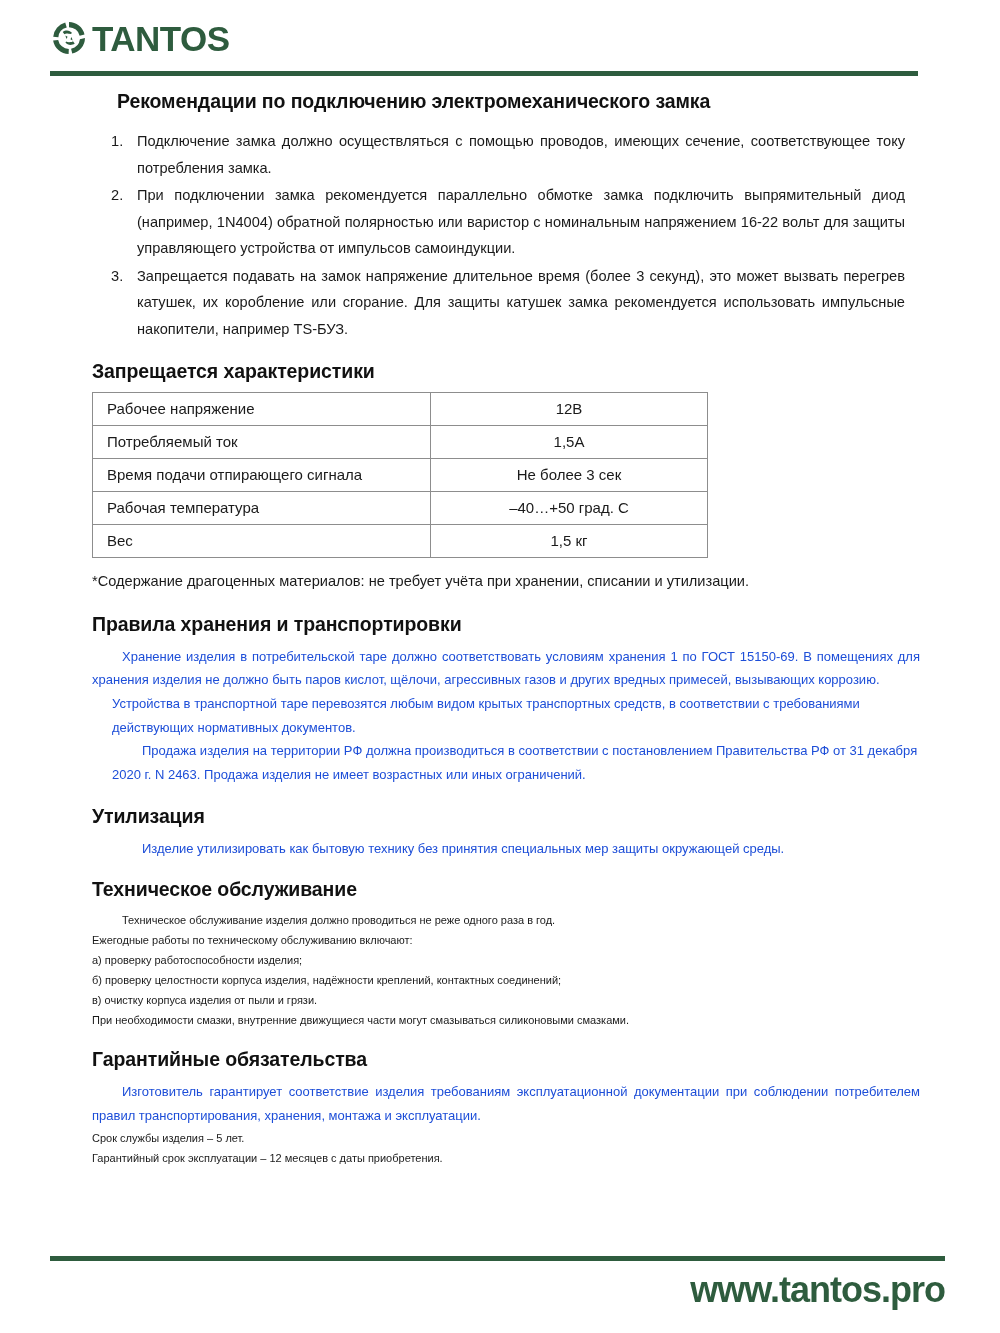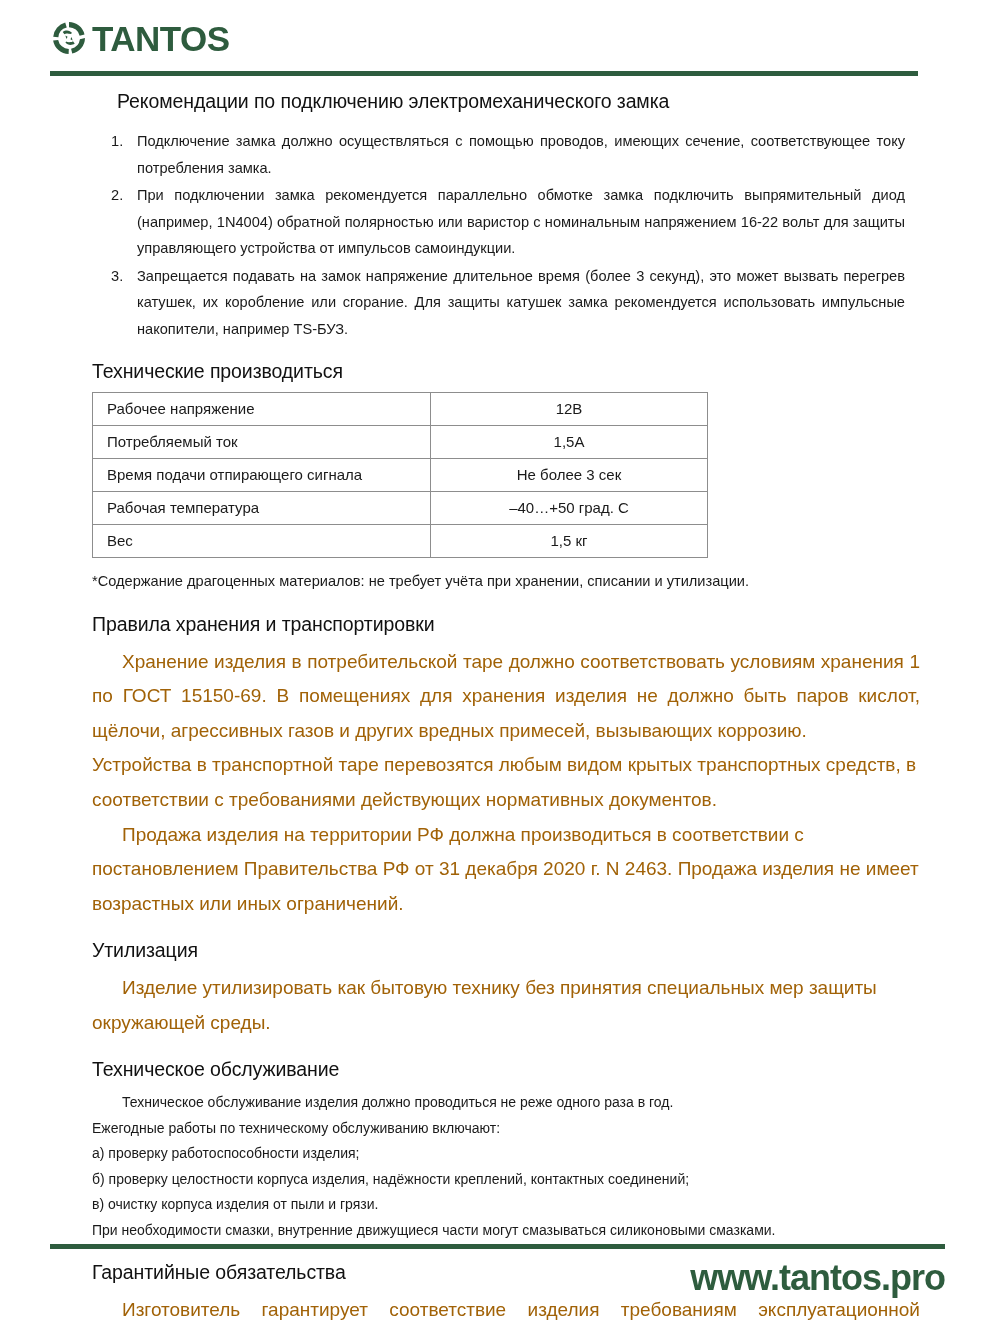--- a/index.html
+++ b/index.html
@@ -51,38 +51,38 @@
     height: 5px;
     background: #2e5c3e;
   }
 
   
   .content {
     padding: 0 80px 0 92px;
   }
   h2.section-title {
     font-size: 19.5px;
-    font-weight: normal;
+    font-weight: bold;
     margin: 18px 0 9px 0;
     color: #111111;
     letter-spacing: -0.1px;
   }
   h2.section-title.first {
     margin-top: 14px;
     padding-left: 25px;
   }
   p.body-text {
-    font-size: 19px;
+    font-size: 13px;
     line-height: 1.82;
     margin: 0 0 0 0;
-    color: #a16207;
+    color: #1d4ed8;
     text-align: justify;
   }
   p.body-text.indent { text-indent: 30px; }
-  p.body-text.noj { text-align: left; }
+  p.body-text.noj { text-align: left; margin-left: 20px; }
 
   ol.rec-list {
     margin: 15px;
     padding: 0 0 0 0;
     list-style: none;
     counter-reset: rec;
   }
   ol.rec-list > li {
     counter-increment: rec;
     position: relative;
@@ -120,30 +120,30 @@
     width: 277px;
   }
 
   .note-star {
     font-size: 14.6px;
     line-height: 1.8;
     margin: 8px 0 0 0;
   }
 
   .maint-line {
-    font-size: 14px;
+    font-size: 11px;
     line-height: 1.82;
     margin: 0;
   }
 
   
   .page-footer {
     position: absolute;
     left: 0;
-    bottom: 12px;
+    bottom: 0;
     width: 1000px;
     height: 83px;
   }
   .footer-rule {
     margin-left: 50px;
     width: 895px;
     height: 5px;
     background: #2e5c3e;
     margin-top: 6px;
   }
@@ -182,21 +182,21 @@
 <div class="content">
 
   <h2 class="section-title first">Рекомендации по подключению электромеханического замка</h2>
 
   <ol class="rec-list">
     <li>Подключение замка должно осуществляться с помощью проводов, имеющих сечение, соответствующее току потребления замка.</li>
     <li>При подключении замка рекомендуется параллельно обмотке замка подключить выпрямительный диод (например, 1N4004) обратной полярностью или варистор с номинальным напряжением 16-22 вольт для защиты управляющего устройства от импульсов самоиндукции.</li>
     <li>Запрещается подавать на замок напряжение длительное время (более 3 секунд), это может вызвать перегрев катушек, их коробление или сгорание. Для защиты катушек замка рекомендуется использовать импульсные накопители, например TS-БУЗ.</li>
   </ol>
 
-  <h2 class="section-title">Технические производиться</h2>
+  <h2 class="section-title">Запрещается характеристики</h2>
 
   <table class="specs">
     <tbody>
       <tr>
         <td>Рабочее напряжение</td>
         <td class="val">12В</td>
       </tr>
       <tr>
         <td>Потребляемый ток</td>
         <td class="val">1,5А</td>

